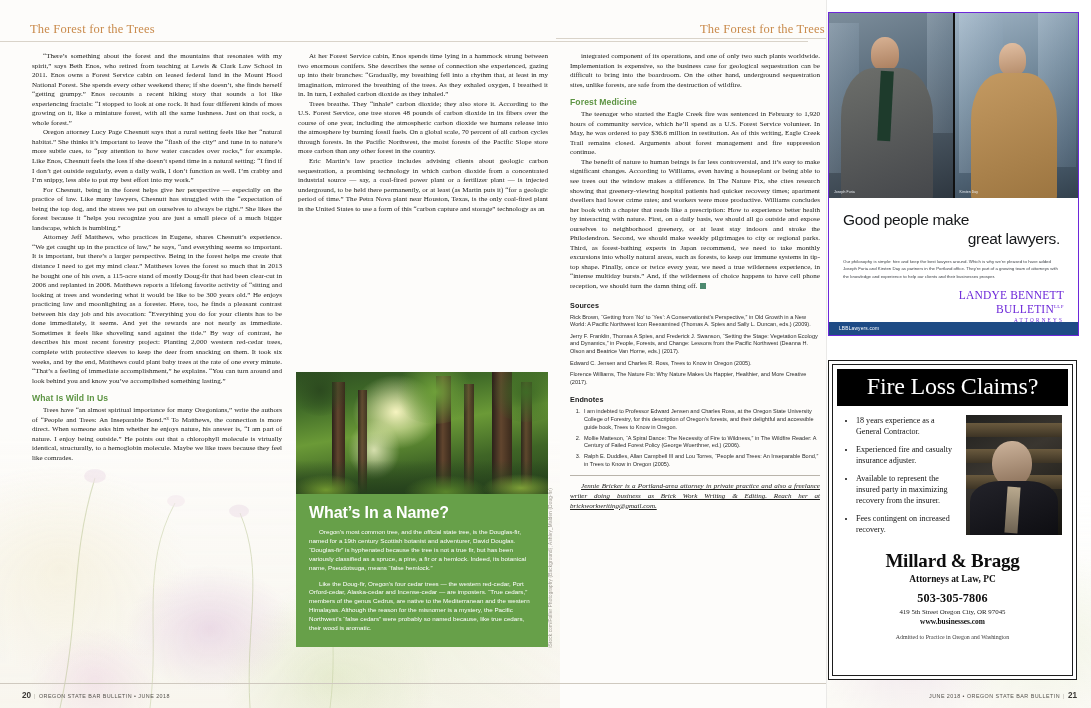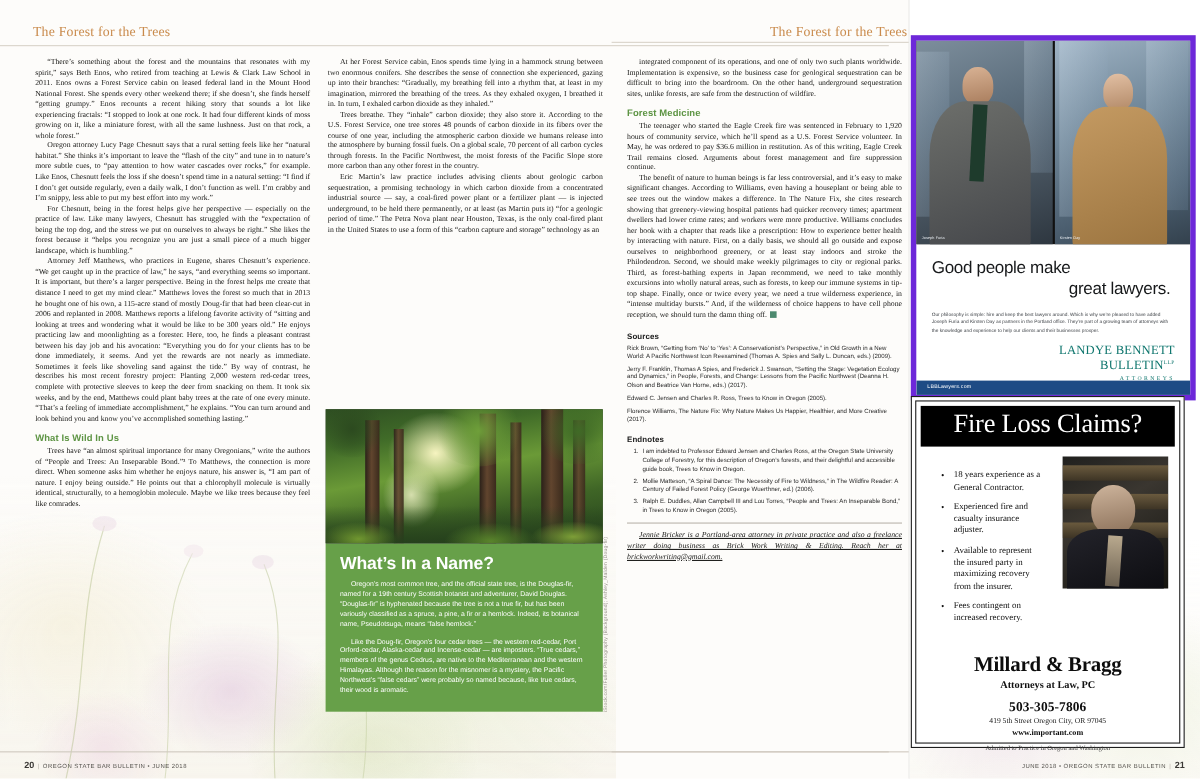--- a/index.html
+++ b/index.html
@@ -155,21 +155,21 @@
     font-family:"Liberation Sans", sans-serif;
     font-size:5.4px;letter-spacing:.45px;color:#55524d;white-space:nowrap;
   }
   .folio .num{font-size:8.2px;font-weight:700;color:#3a3835;letter-spacing:0;}
   .folio-l{left:22px;}
   .folio-r{right:14px;}
   .folio .bar{color:#b3aea6;margin:0 3px;}
 
   
   .ad{position:absolute;left:1px;}
-  .ad-lbb{top:32px;width:249px;height:322px;border:5px solid #6d28d9;background:#fff;overflow:hidden;}
+  .ad-lbb{top:12px;width:249px;height:322px;border:1px solid #6d28d9;background:#fff;overflow:hidden;}
   .lbb-photos{height:185px;display:flex;gap:2px;background:#111;}
   .ph{position:relative;overflow:hidden;flex:1;}
   .ph-a{background:linear-gradient(160deg,#7d8e9c 0%,#5d6f7e 35%,#46525d 70%,#2e3740 100%);}
   .ph-b{background:linear-gradient(160deg,#9fb3c4 0%,#6f8698 40%,#4c5f70 75%,#33414d 100%);}
   .bldg{position:absolute;background:linear-gradient(100deg,rgba(210,225,238,.55),rgba(110,135,158,.55));}
   .person-head{position:absolute;border-radius:48% 48% 42% 42%;}
   .person-body{position:absolute;border-radius:36% 36% 6% 6%;}
   .ph-cap{
     position:absolute;left:5px;bottom:4px;font-family:"Liberation Sans",sans-serif;
     font-size:3.4px;color:#e9eef3;line-height:4.4px;letter-spacing:.1px;
@@ -180,40 +180,40 @@
     font-size:15.5px;line-height:19px;font-weight:400;color:#16181a;
     letter-spacing:-.3px;
   }
   .lbb-head .l2{display:block;text-align:right;padding-right:4px;}
   .lbb-copy{
     margin-top:10px;font-family:"Liberation Sans", sans-serif;
     font-size:4.35px;line-height:7.4px;color:#3b3f44;
   }
   .lbb-foot{display:flex;align-items:flex-end;justify-content:space-between;margin-top:9px;}
   .lbb-region{font-family:"Liberation Sans",sans-serif;font-size:4.6px;font-weight:700;color:#1b3a63;letter-spacing:.3px;}
-  .lbb-logo{text-align:right;color:#0f766e;}
+  .lbb-logo{text-align:right;color:#6d28d9;}
   .lbb-logo .l1{font-family:"Liberation Serif",serif;font-size:11.5px;letter-spacing:.2px;line-height:12px;}
   .lbb-logo .l2{font-family:"Liberation Serif",serif;font-size:11.5px;letter-spacing:.2px;line-height:12px;}
   .lbb-logo .l2 sup{font-size:5px;letter-spacing:.4px;}
   .lbb-logo .l3{font-family:"Liberation Serif",serif;font-size:5.2px;letter-spacing:2.2px;margin-top:2px;}
   .lbb-logo .l4{font-family:"Liberation Serif",serif;font-style:italic;font-size:5.2px;margin-top:3px;}
   .lbb-url{
     position:absolute;left:0;right:0;bottom:0;height:13px;background:#1e4b85;
     color:#ffffff;font-family:"Liberation Sans",sans-serif;font-size:4.8px;
     display:flex;align-items:center;padding-left:10px;letter-spacing:.2px;
   }
 
   .ad-fire{top:360px;width:249px;height:320px;border:1px solid #1d1d1d;background:#fff;padding:3px;box-sizing:border-box;}
   .fire-inner{border:1px solid #1d1d1d;height:100%;box-sizing:border-box;padding:4px;}
   .fire-band{
     background:#000;color:#fff;text-align:center;padding:4px 0 6px 0;
     font-family:"Liberation Serif",serif;font-size:24px;letter-spacing:-.2px;
   }
   .fire-mid{display:flex;gap:8px;margin-top:9px;padding:0 6px;}
-  ul.fire-list{margin:12px;padding:0 0 0 12px;flex:1;}
+  ul.fire-list{margin:1px;padding:0 0 0 12px;flex:1;}
   ul.fire-list li{
     font-family:"Liberation Serif",serif;font-size:8.1px;line-height:10.6px;
     color:#111;margin-bottom:8px;
   }
   .fire-photo{
     width:96px;height:120px;flex:none;overflow:hidden;position:relative;
     background:linear-gradient(150deg,#20201e 0%,#3a3630 40%,#15140f 100%);
   }
   .shelf{position:absolute;left:0;right:0;background:linear-gradient(180deg,#6a5a3e,#3d3425);}
   .fire-names{text-align:center;margin-top:6px;}
@@ -378,21 +378,21 @@
             <div style="position:absolute;left:26px;top:26px;width:40px;height:46px;border-radius:48%;background:linear-gradient(170deg,#cdb49c,#8a6f58);"></div>
             <div style="position:absolute;left:4px;top:66px;width:88px;height:60px;border-radius:34% 34% 0 0;background:linear-gradient(160deg,#23232a,#0c0c10);"></div>
             <div style="position:absolute;left:40px;top:72px;width:13px;height:46px;background:linear-gradient(180deg,#b9a98e,#6d6252);transform:rotate(4deg);"></div>
           </div>
         </div>
         <div class="fire-names">
           <div class="firm">Millard &amp; Bragg</div>
           <div class="sub">Attorneys at Law, PC</div>
           <div class="phone">503-305-7806</div>
           <div class="addr">419 5th Street Oregon City, OR 97045</div>
-          <div class="web">www.important.com</div>
+          <div class="web">www.businesses.com</div>
           <div class="admit">Admitted to Practice in Oregon and Washington</div>
         </div>
       </div>
     </div>
 
     <div class="folio folio-r">
       <span>JUNE 2018</span> • <span>OREGON STATE BAR BULLETIN</span><span class="bar">|</span><span class="num">21</span>
     </div>
   </div>
 

